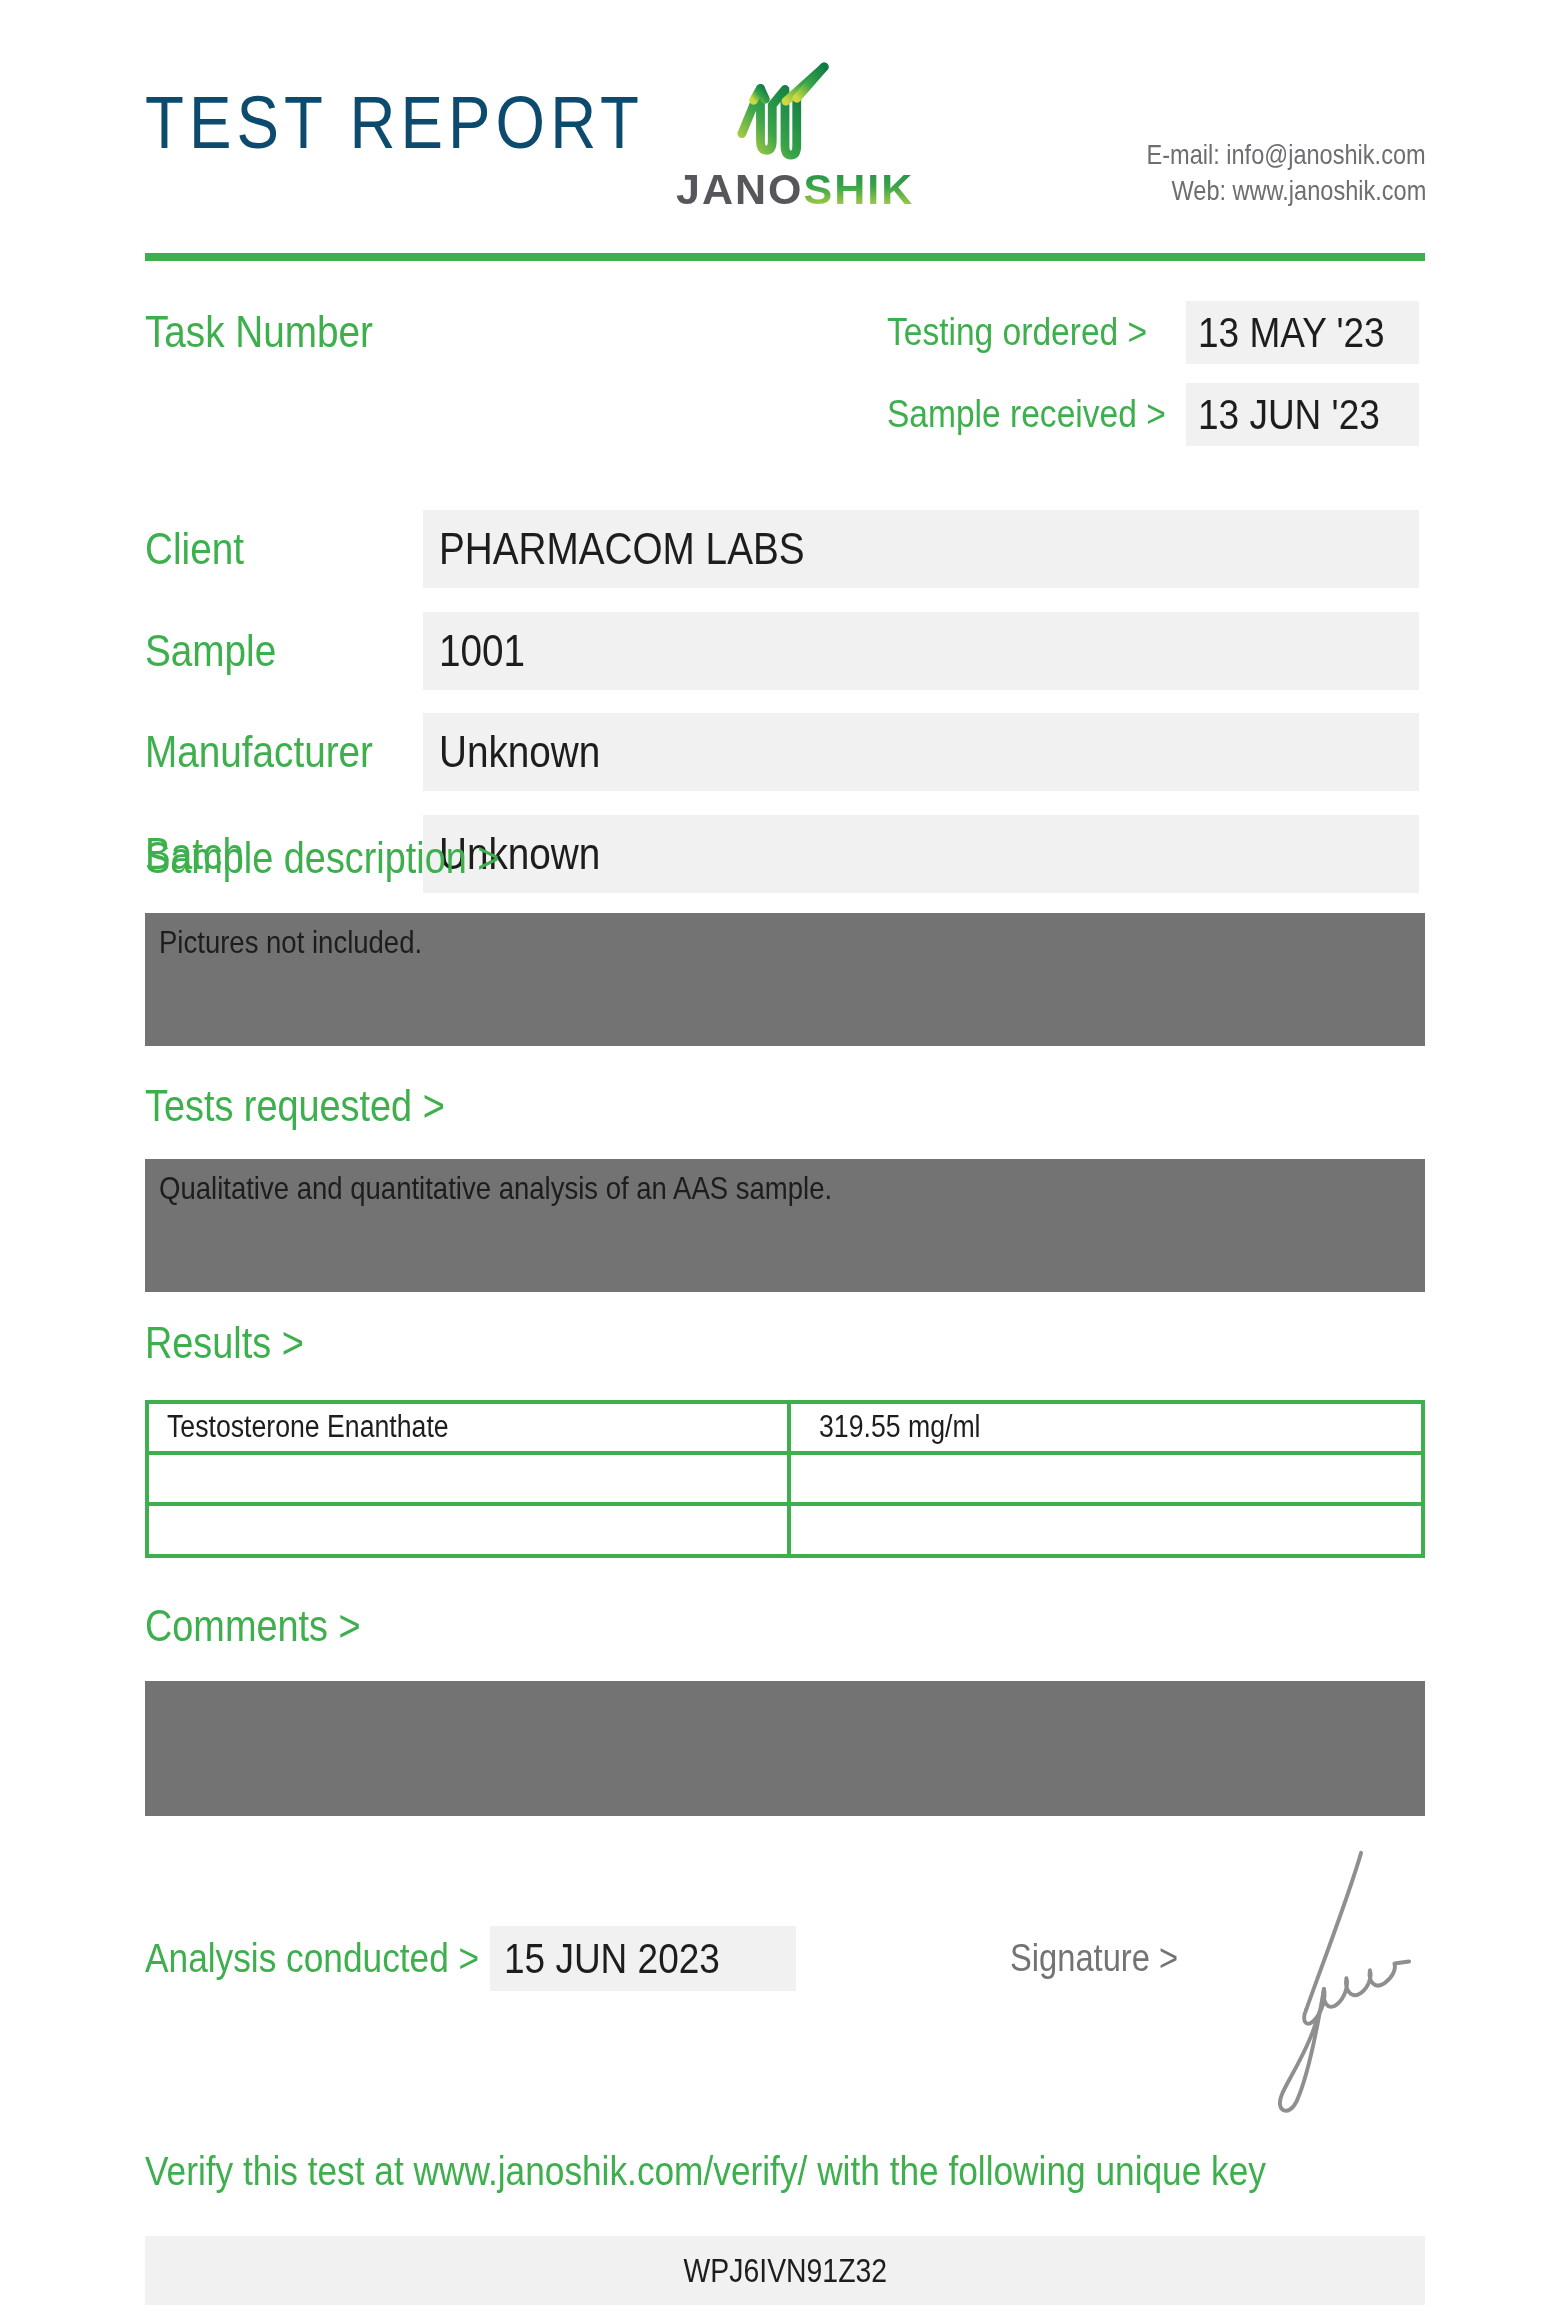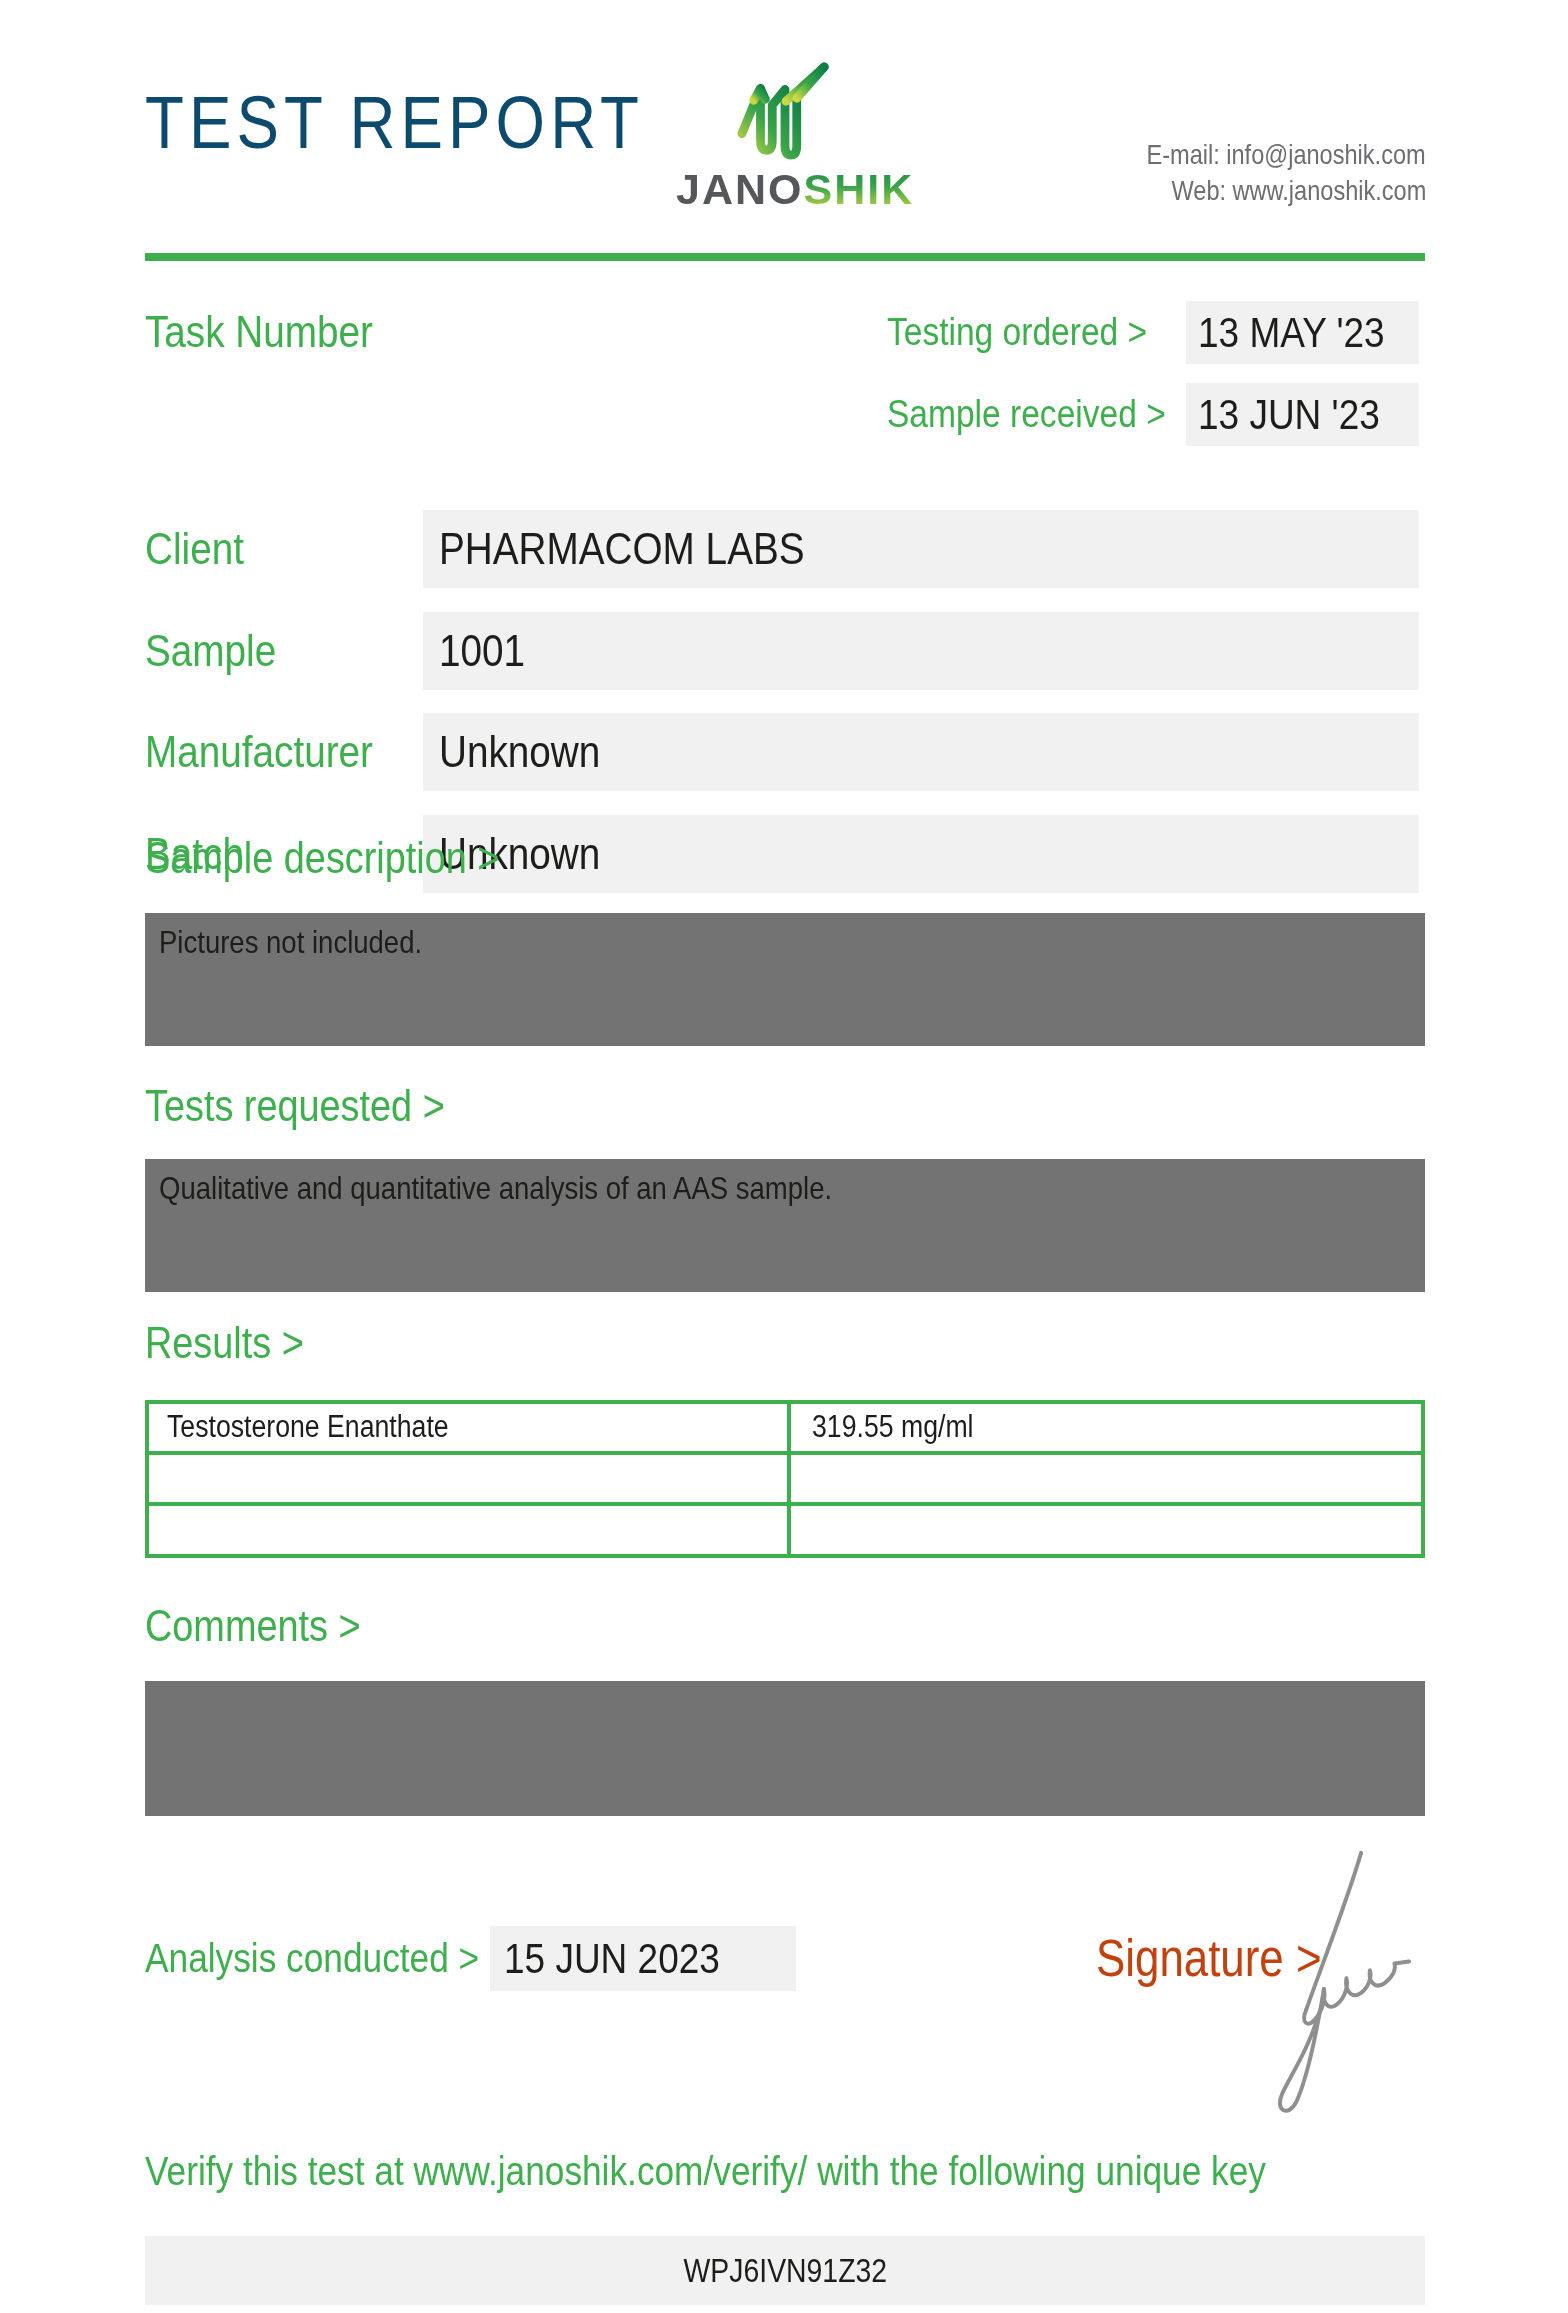--- a/index.html
+++ b/index.html
@@ -47,26 +47,26 @@
   .h-sd{top:833px;}   .b-sd{top:913px;height:133px;}
   .h-tr{top:1081px;}  .b-tr{top:1159px;height:133px;}
   .h-res{top:1318px;}
   .h-com{top:1601px;} .b-com{top:1681px;height:135px;}
 
   
   .results-table{position:absolute;left:145px;top:1400px;width:1280px;}
   .r-row{display:flex;height:56px;border:4.9px solid #3EAF4D;box-sizing:border-box;background:#ffffff;}
   .r-row + .r-row{margin-top:-4.9px;}
   .r-c1{width:50.5%;border-right:4.9px solid #3EAF4D;box-sizing:border-box;line-height:46px;font-size:31px;padding-left:17.6px;}
-  .r-c2{flex:1;line-height:46px;font-size:31px;padding-left:21px;}
+  .r-c2{flex:1;line-height:46px;font-size:31px;padding-left:28px;}
 
   
   .an-lbl{position:absolute;left:145px;top:1926px;font-size:41px;color:#3EAF4D;line-height:65px;}
   .an-box{position:absolute;left:490px;top:1926px;width:306px;height:65px;background:#F1F1F1;line-height:65px;font-size:43px;padding-left:13.7px;box-sizing:border-box;}
-  .sig-lbl{position:absolute;left:1096px;top:1926px;font-size:51px;color:#c2410c;line-height:65px;}
+  .sig-lbl{position:absolute;left:1010px;top:1926px;font-size:38px;color:#737373;line-height:65px;}
   .signature{position:absolute;left:1259px;top:1845px;}
   .verify{position:absolute;left:145px;top:2143px;width:1280px;font-size:41px;color:#3EAF4D;line-height:57px;}
   .key-box{position:absolute;left:145px;top:2225px;width:1280px;height:69px;background:#F1F1F1;text-align:center;line-height:69px;font-size:33px;margin-top:11px;}
 </style>
 </head>
 <body>
 
 <div class="page">
 
   <div class="title"><span class="cx">TEST REPORT</span></div>

